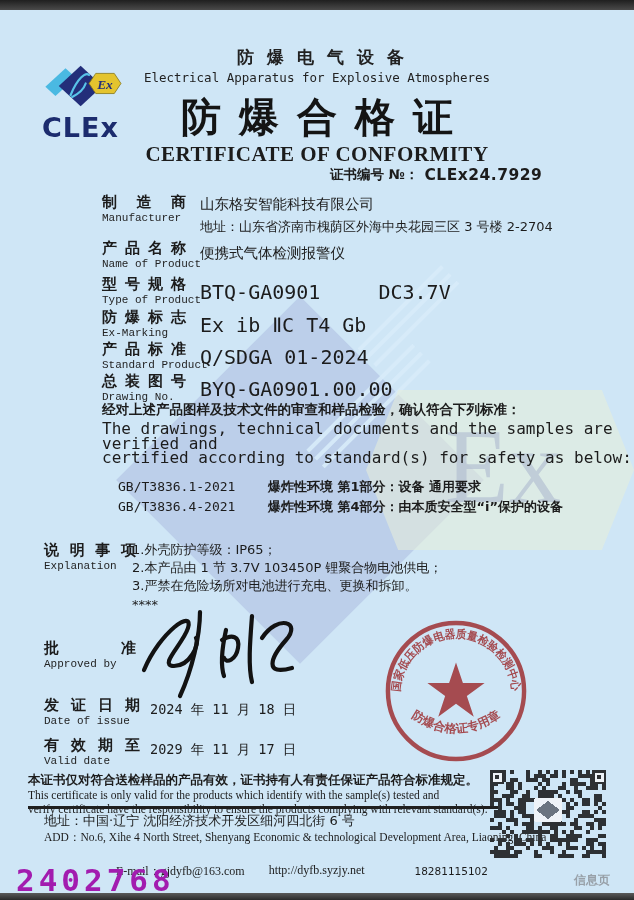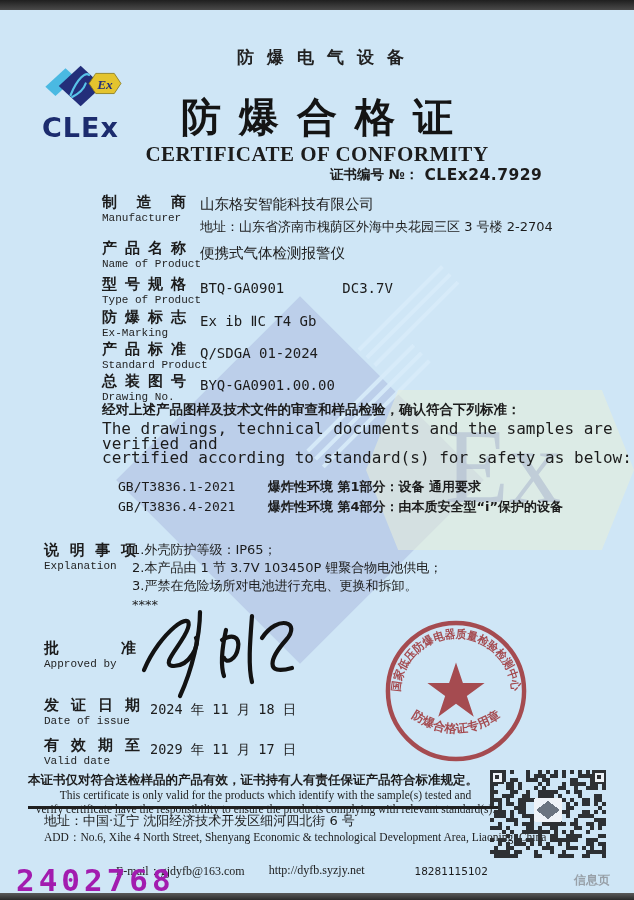--- a/index.html
+++ b/index.html
@@ -26,42 +26,42 @@
   .title-cn{top:90px;font-size:40px;font-weight:bold;letter-spacing:18px;text-indent:18px;color:#141414;}
   .title-en{top:142px;font-size:21px;font-family:"Liberation Serif",serif;font-weight:600;letter-spacing:.5px;}
   .certno{left:330px;top:166px;display:flex;align-items:flex-start;gap:6px;}
   .certno .lab{font-size:13.5px;font-weight:600;}
   .certno .num{font-size:15.5px;font-weight:bold;letter-spacing:.5px;}
   
   .flabel{position:absolute;left:102px;width:84px;}
   .fcn{font-size:15px;font-weight:600;text-align:justify;text-align-last:justify;line-height:17px;}
   .fen{font-size:11px;font-family:"Liberation Mono",monospace;color:#232323;margin-top:1px;white-space:nowrap;}
   .fval{position:absolute;left:200px;white-space:nowrap;}
-  .v-mono{font-size:14px;font-family:"DejaVu Sans Mono",monospace;}
+  .v-mono{font-size:20px;font-family:"DejaVu Sans Mono",monospace;}
   .v-cjk{font-size:14.5px;font-weight:500;}
   .v2{font-size:13px;font-weight:500;margin-top:4px;}
   .vx{margin-left:58px;}
   
   .stmt-cn{font-size:13.5px;font-weight:bold;}
   .stmt-en{font-size:16px;font-family:"DejaVu Sans Mono",monospace;line-height:14.5px;margin-top:3px;}
   .stdrow{display:flex;line-height:19.5px;white-space:nowrap;}
   .stdcode{width:150px;font-family:"DejaVu Sans Mono",monospace;font-size:13px;}
   .stddesc{font-size:13px;font-weight:600;}
   .expl-items div{font-size:13px;font-weight:500;line-height:18.2px;white-space:nowrap;}
   
   .issuer{left:330px;top:675px;width:305px;text-align:center;}
   .issuer .cn{font-size:14px;font-weight:bold;white-space:nowrap;}
   .issuer .en{font-size:10.5px;font-family:"Liberation Serif",serif;line-height:13px;margin-top:3px;}
   .stamp{left:382px;top:616px;z-index:3;mix-blend-mode:multiply;opacity:.88;}
   .sig{left:134px;top:604px;z-index:2;}
   
   .dval{font-size:13.5px;font-family:"DejaVu Sans Mono",monospace;white-space:nowrap;}
   
   .disc-cn{font-size:12.5px;font-weight:bold;white-space:nowrap;}
-  .disc-en{font-size:11.5px;font-family:"Liberation Serif",serif;line-height:13.5px;text-align:center;}
+  .disc-en{font-size:11.5px;font-family:"Liberation Serif",serif;line-height:13.5px;}
   .rule{left:28px;top:806px;width:472px;height:3px;background:#1f1f1f;}
   .addr-cn{left:44px;top:812px;font-size:13px;font-weight:500;white-space:nowrap;}
   .addr-en{left:44px;top:830px;font-size:11.5px;font-family:"Liberation Serif",serif;white-space:nowrap;}
   .telrow{left:116px;top:847px;display:flex;gap:30px;font-size:12.5px;font-weight:500;white-space:nowrap;}
   .emailrow{left:116px;top:863px;width:372px;display:flex;gap:24px;font-size:12px;font-family:"Liberation Serif",serif;white-space:nowrap;}
   .emailrow .code{margin-left:auto;font-size:10.5px;font-family:"DejaVu Sans",sans-serif;padding-top:2px;}
   .serial{left:16px;top:862px;font-size:31px;font-weight:bold;letter-spacing:4px;color:#a21caf;font-family:"DejaVu Sans Mono",monospace;}
   .info-label{left:574px;top:872px;font-size:12px;font-weight:600;color:#98a0a8;}
   .qr{left:490px;top:770px;z-index:2;}
 </style>
@@ -94,20 +94,21 @@
       <polygon points="4,34 28,12 40,23 16,45" fill="#4ab9e2"></polygon>
       <polygon points="20,33 46,9 72,33 46,57" fill="#232e7a"></polygon>
       <path d="M34,44 C42,24 52,16 56,20 M36,46 C44,42 50,36 52,30" stroke="#59c3e8" stroke-width="2.6" fill="none" stroke-linecap="round"></path>
       <polygon points="56,30 64,18 86,18 94,30 86,42 64,42" fill="#e4c42e" stroke="#8a7a1a" stroke-width="1"></polygon>
       <text x="75" y="36" font-family="Liberation Serif,serif" font-size="16" font-weight="bold" font-style="italic" fill="#232e7a" text-anchor="middle">Ex</text>
     </svg>
   </div>
   <div class="abs clex-text" style="left:42px;top:112px;">CLEx</div>
 
   <div class="abs cx org-cn">防爆电气设备</div>
+  <div class="abs cx org-en">Electrical Apparatus for Explosive Atmospheres</div>
   <div class="abs cx title-cn">防爆合格证</div>
   <div class="abs cx title-en">CERTIFICATE OF CONFORMITY</div>
   <div class="abs certno">
     <span class="lab">证书编号 №：</span>
     <span class="num">CLEx24.7929</span>
   </div>
 
   <div>
     <div class="abs flabel" style="top:194px;">
       <div class="fcn">制 造 商</div>

